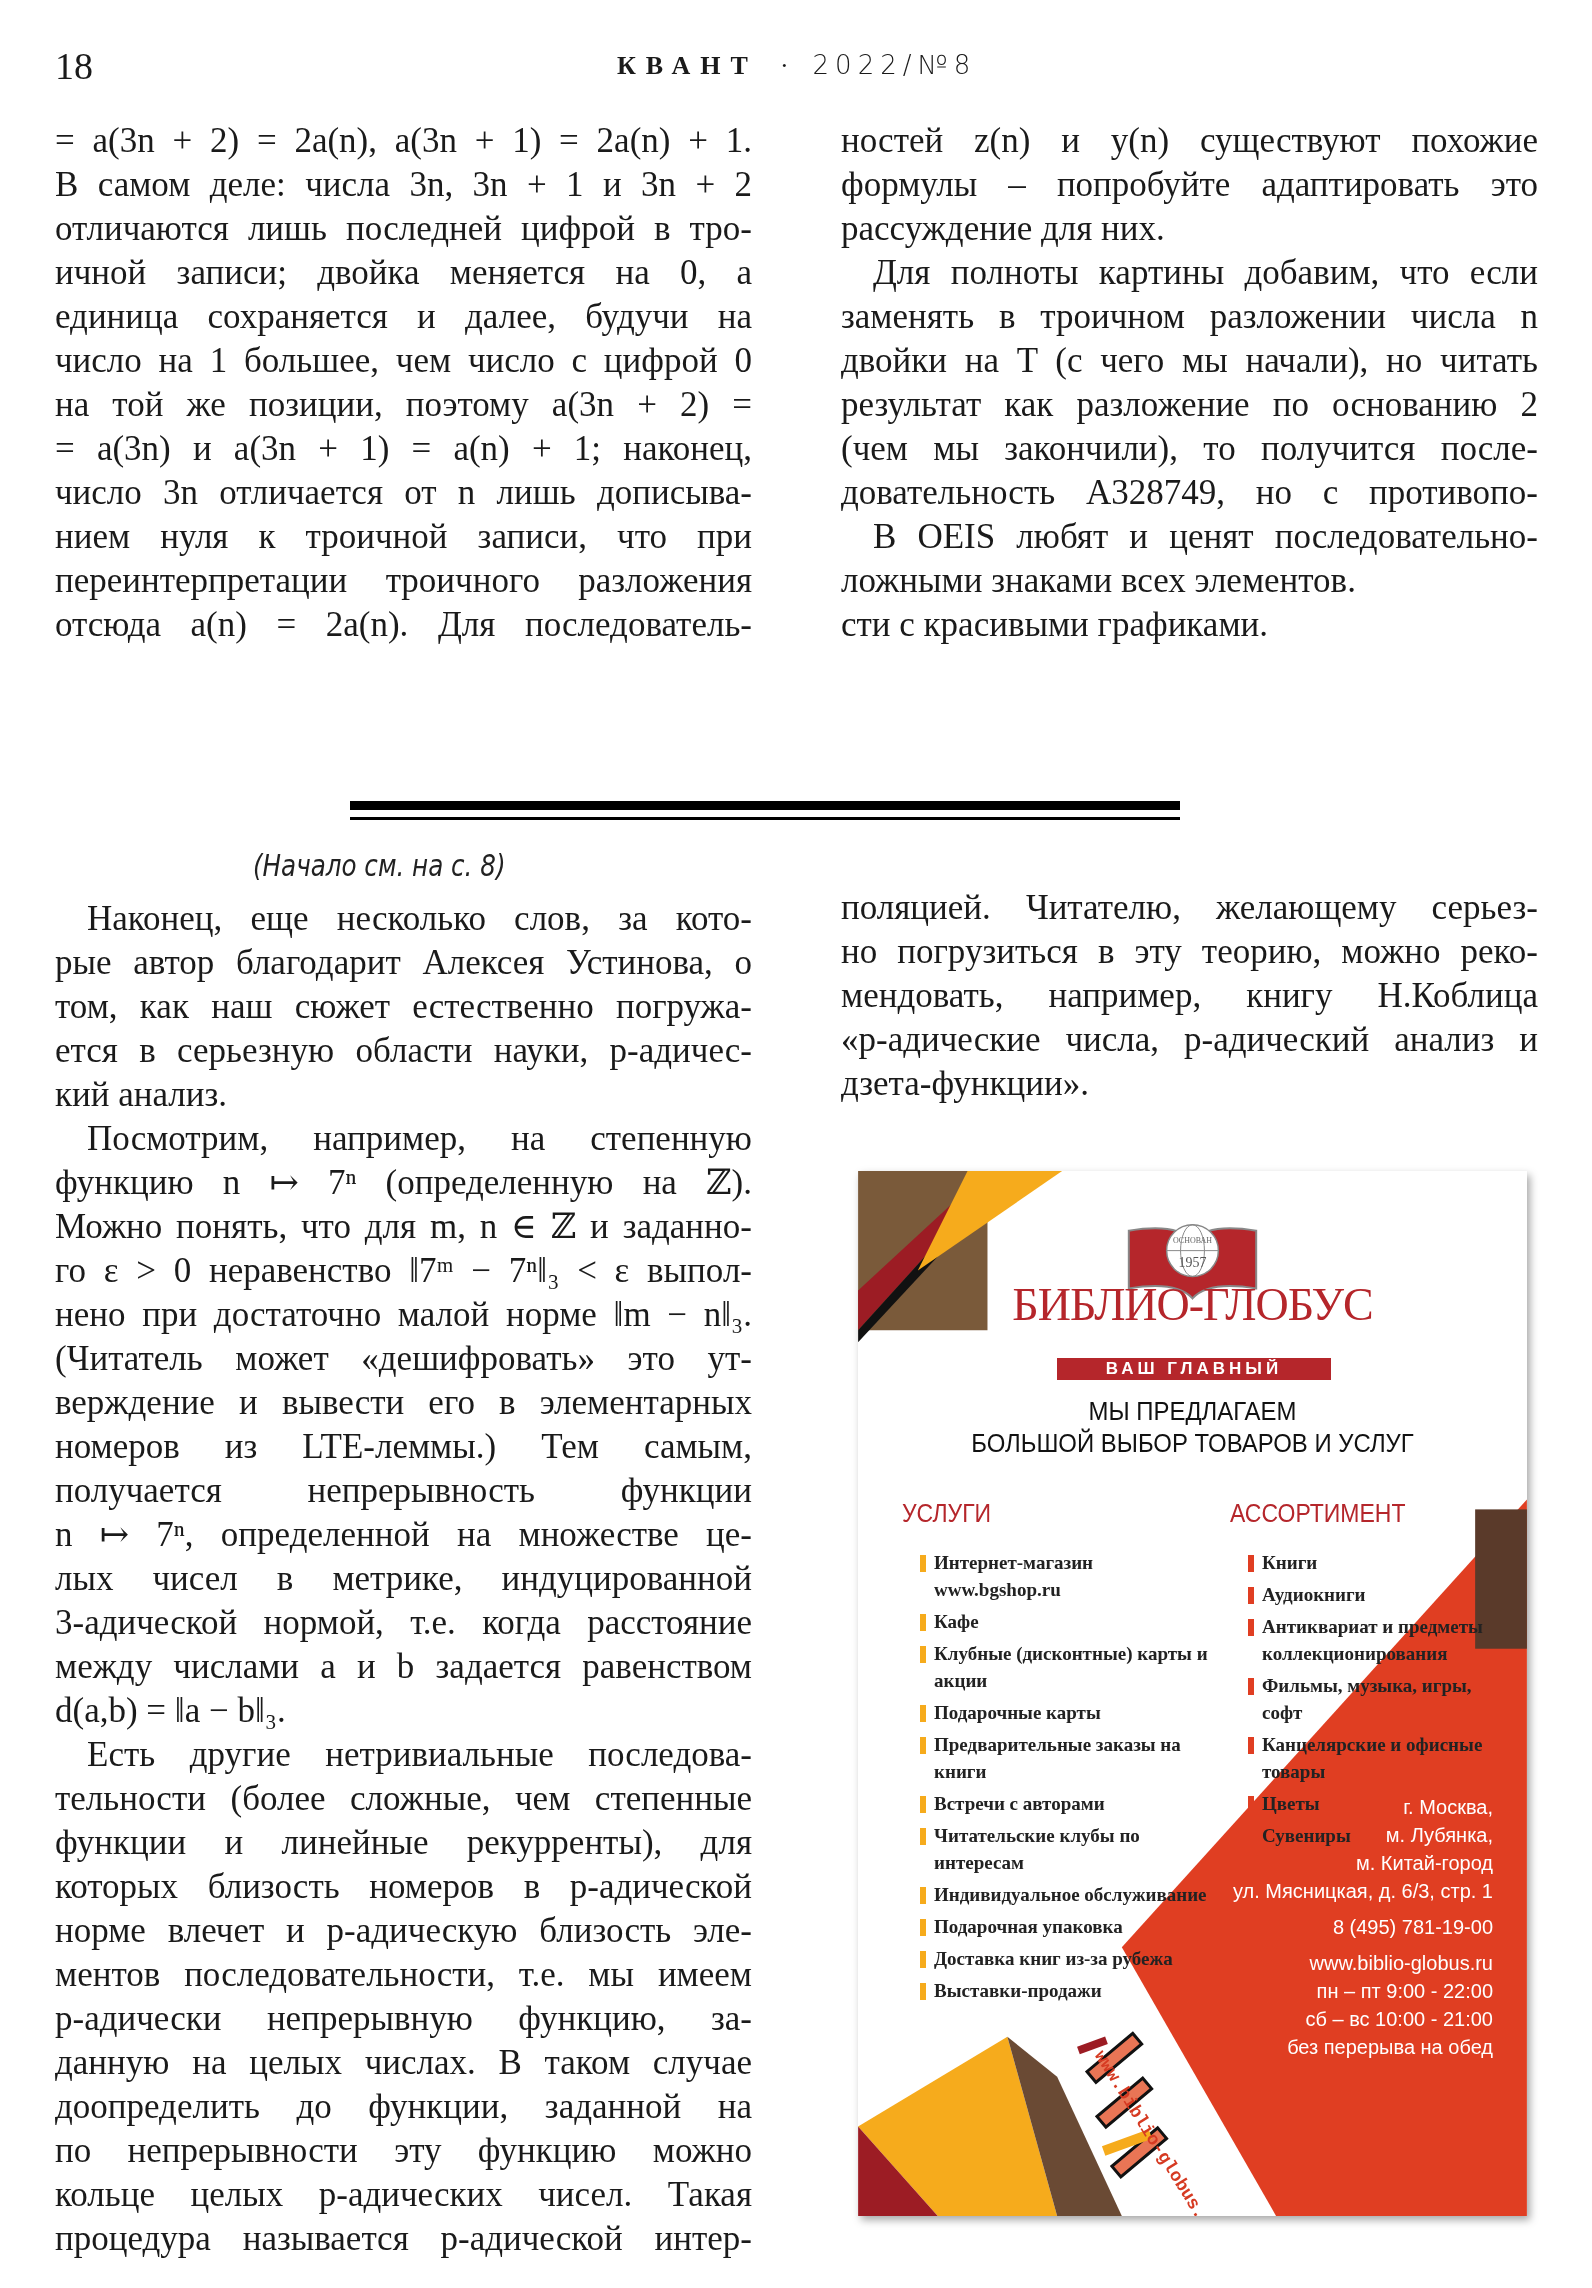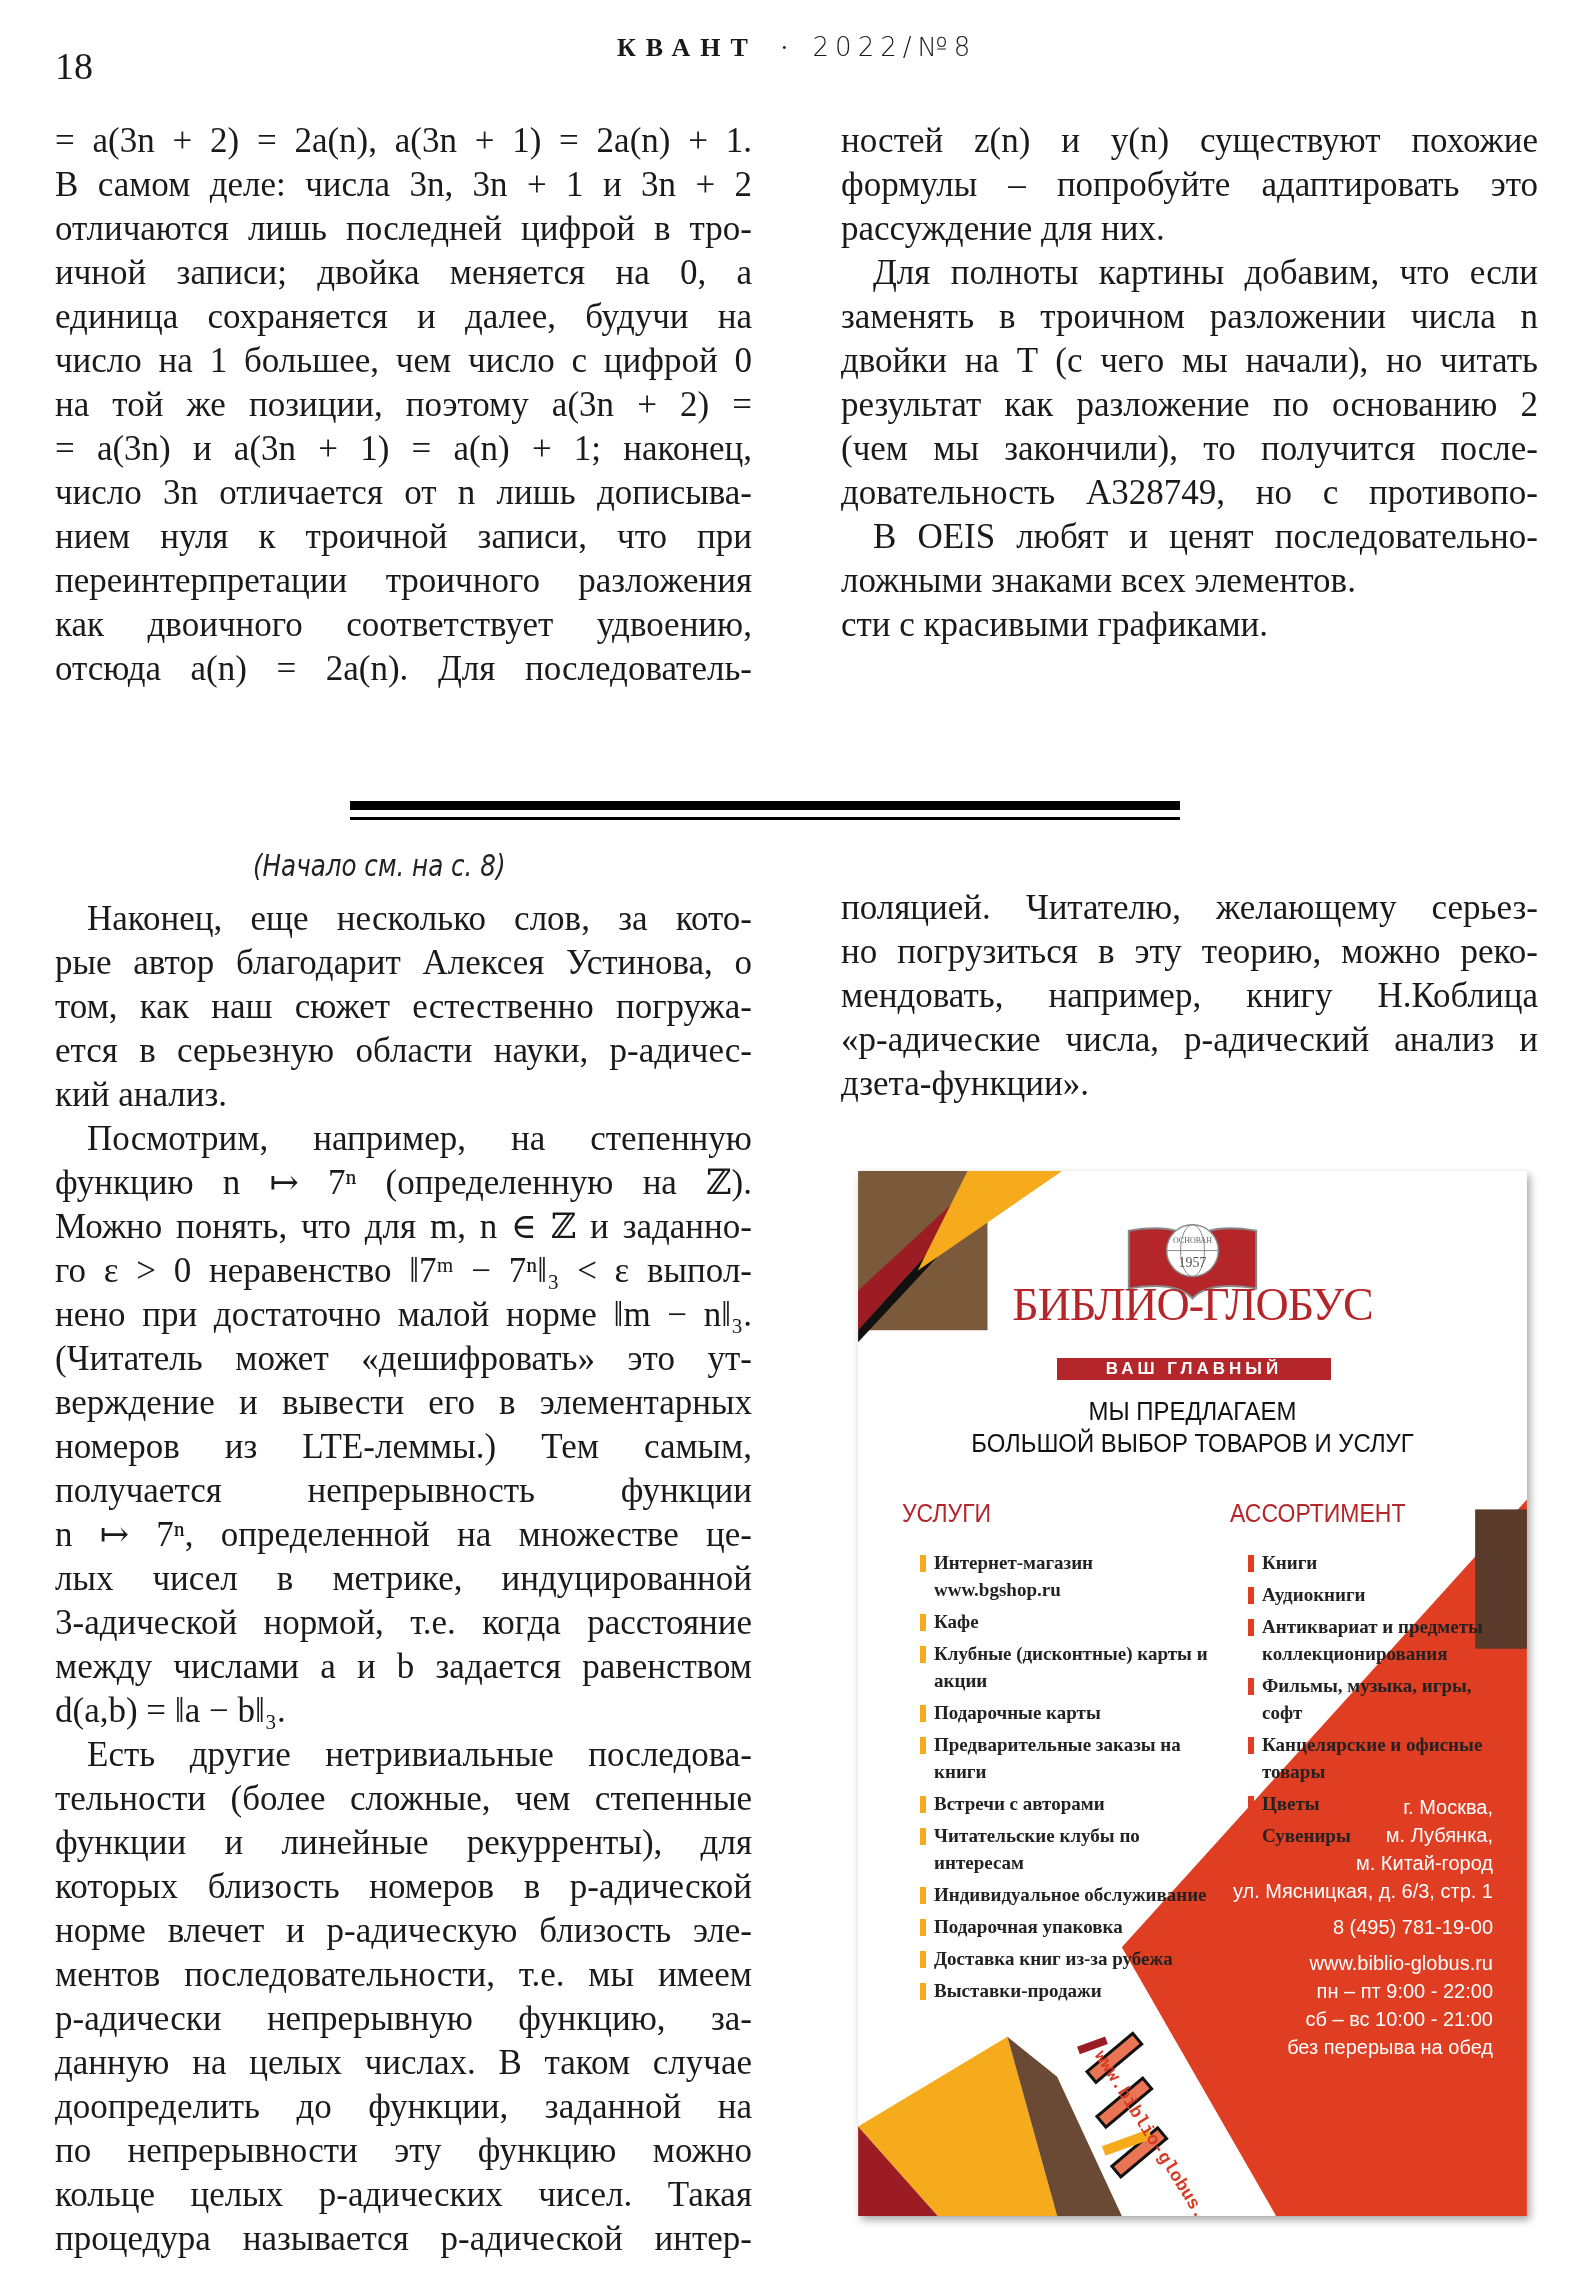--- a/index.html
+++ b/index.html
@@ -1,19 +1,19 @@
 <!DOCTYPE html>
 <html><head>
 <meta charset="utf-8">
 <style>
   html,body{margin:0;padding:0;background:#fff;}
   body{width:1592px;height:2289px;position:relative;overflow:hidden;font-family:"Liberation Serif","DejaVu Serif",serif;color:#1a1a1a;}
   .abs{position:absolute;}
   .pagenum{left:55px;top:44px;font-size:38px;}
-  .runhead{left:617px;top:32px;font-size:26px;letter-spacing:2px;text-align:right;}
+  .runhead{left:617px;top:50px;font-size:26px;letter-spacing:2px;text-align:right;}
   .runhead .mag{font-weight:bold;letter-spacing:10px;}
   .runhead .dot{margin:0 22px;}
   .runhead .issue{font-family:"DejaVu Sans",sans-serif;font-weight:300;letter-spacing:6px;}
   .col{position:absolute;width:697px;font-size:35px;line-height:44px;}
   .col .ln{display:block;white-space:nowrap;text-align:justify;text-align-last:justify;}
   .col .ln.last{text-align-last:left;}
   .divider-thick{left:350px;top:801px;width:830px;height:9px;background:#000;}
   .divider-thin{left:350px;top:817px;width:830px;height:3px;background:#000;}
   .caption{left:253px;top:848px;font-family:"DejaVu Sans",sans-serif;font-style:italic;font-size:30px;transform:scaleX(0.82);transform-origin:left;color:#222;}
   .ad{left:858px;top:1171px;width:669px;height:1045px;background:#fff;box-shadow:3px 4px 8px rgba(0,0,0,0.35);overflow:hidden;font-family:"Liberation Sans",sans-serif;}
@@ -42,21 +42,20 @@
     <span class="ln">В самом деле: числа 3n, 3n + 1 и 3n + 2</span>
     <span class="ln">отличаются лишь последней цифрой в тро-</span>
     <span class="ln">ичной записи; двойка меняется на 0, а</span>
     <span class="ln">единица сохраняется и далее, будучи на</span>
     <span class="ln">число на 1 большее, чем число с цифрой 0</span>
     <span class="ln">на той же позиции, поэтому a(3n + 2) =</span>
     <span class="ln">= a(3n)  и  a(3n + 1) = a(n) + 1;  наконец,</span>
     <span class="ln">число 3n отличается от n лишь дописыва-</span>
     <span class="ln">нием нуля к троичной записи, что при</span>
     <span class="ln">переинтерпретации троичного разложения</span>
-    <span class="ln">как двоичного соответствует удвоению,</span>
     <span class="ln">отсюда a(n) = 2a(n). Для последователь-</span>
   </div>
 <div class="col" id="col-tr" style="left:841px;top:119px;">
     <span class="ln">ностей z(n) и y(n) существуют похожие</span>
     <span class="ln">формулы – попробуйте адаптировать это</span>
     <span class="ln last">рассуждение для них.</span>
     <span class="ln" style="padding-left: 32px;">Для полноты картины добавим, что если</span>
     <span class="ln">заменять в троичном разложении числа n</span>
     <span class="ln">двойки на T (с чего мы начали), но читать</span>
     <span class="ln">результат как разложение по основанию 2</span>

